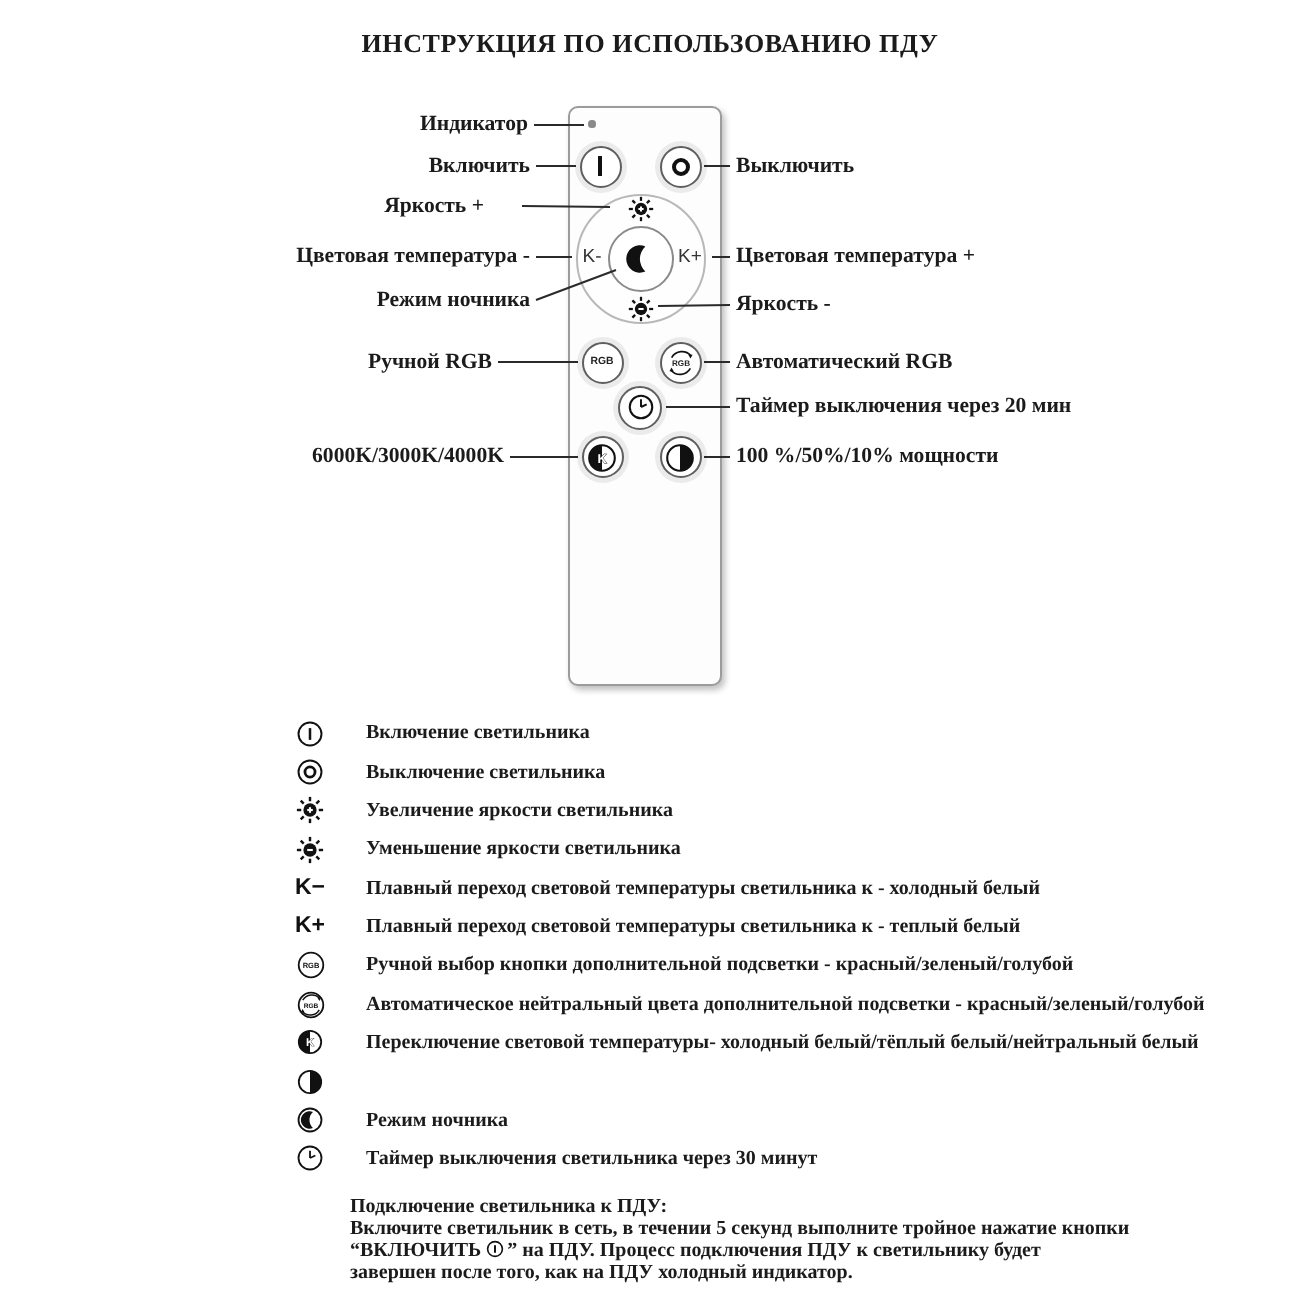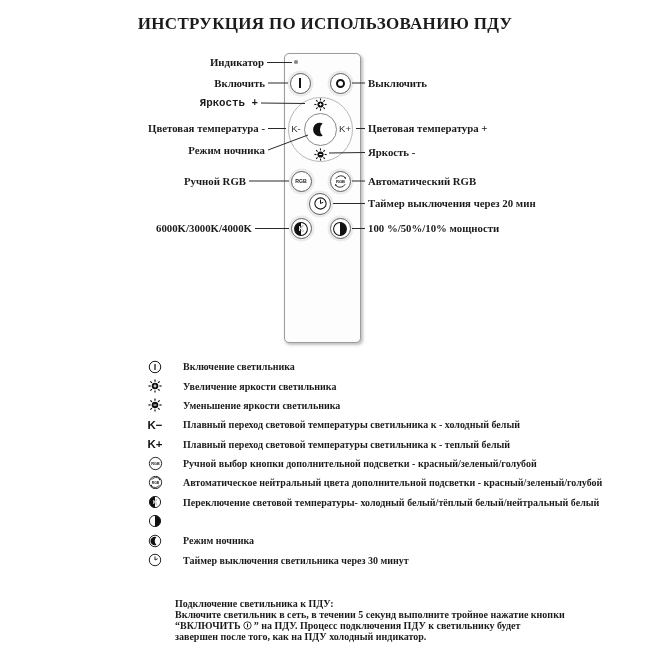--- a/index.html
+++ b/index.html
@@ -1,19 +1,19 @@
 <!DOCTYPE html>
 <html><head>
 <meta charset="utf-8">
 <style>
   html,body{margin:0;padding:0;background:#fff;}
   #page{position:relative;width:650px;height:650px;background:#ffffff;overflow:hidden;
         font-family:"Liberation Serif",serif;color:#1b1b1b;}
   .title{position:absolute;top:14px;left:0;width:650px;text-align:center;
-         font-weight:700;font-size:17px;letter-spacing:.3px;}
+         font-weight:700;font-size:13px;letter-spacing:.3px;}
   
   .remote-body{position:absolute;left:284px;top:53px;width:75px;height:288px;
                background:#fdfdfd;border:1.4px solid #9c9c9c;border-radius:5px;
                box-shadow:1.5px 2px 3px rgba(0,0,0,.25);}
   .dot{position:absolute;left:294px;top:60px;width:3.5px;height:3.5px;border-radius:50%;background:#8a8a8a;}
   .rbtn{position:absolute;display:flex;align-items:center;justify-content:center;
         background:#fff;border:1.3px solid #5f5f5f;border-radius:50%;
         box-shadow:0 0 0 2.5px #ebebeb;box-sizing:border-box;}
   .b21{width:21px;height:21px;}
   .b22{width:22px;height:22px;}
@@ -153,21 +153,21 @@
 
   <div class="rbtn b21" style="left:329.5px;top:218px;">
     <svg width="16" height="16" viewBox="0 0 20 20">
       <circle cx="10" cy="10" r="8" fill="none" stroke="#111" stroke-width="1.3"></circle>
       <path d="M10,2 A8,8 0 0,1 10,18 Z" fill="#111"></path>
     </svg>
   </div>
 
   <div class="lbl left" style="right:386px;top:56px;margin-left:28px;">Индикатор</div>
   <div class="lbl left" style="right:385px;top:76.5px;">Включить</div>
-  <div class="lbl left" style="right:392px;top:96.5px;font-family:Liberation Mono, monospace;">Яркость +</div>
+  <div class="lbl left" style="right:408px;top:96.5px;">Яркость +</div>
   <div class="lbl left" style="right:385px;top:122px;">Цветовая температура -</div>
   <div class="lbl left" style="right:385px;top:144px;">Режим ночника</div>
   <div class="lbl left" style="right:404px;top:174.5px;">Ручной RGB</div>
   <div class="lbl left" style="right:398px;top:222px;">6000K/3000K/4000K</div>
 
   <div class="lbl" style="left:368px;top:76.5px;">Выключить</div>
   <div class="lbl" style="left:368px;top:122px;">Цветовая температура +</div>
   <div class="lbl" style="left:368px;top:146px;text-align:center;">Яркость -</div>
   <div class="lbl" style="left:368px;top:174.5px;">Автоматический RGB</div>
   <div class="lbl" style="left:368px;top:197px;">Таймер выключения через 20 мин</div>
@@ -178,20 +178,29 @@
     <div class="lrow">
       <span class="lic">
         <svg width="14" height="14" viewBox="0 0 20 20">
             <circle cx="10" cy="10" r="8.2" fill="none" stroke="#111" stroke-width="1.4"></circle>
             <line x1="10" y1="5.8" x2="10" y2="14.2" stroke="#111" stroke-width="1.8"></line>
           </svg>
       </span>
       <span class="ltext">Включение светильника</span>
     </div>
 
+    <div class="lrow">
+      <span class="lic">
+        <svg width="14" height="14" viewBox="0 0 20 20">
+            <circle cx="10" cy="10" r="8.2" fill="none" stroke="#111" stroke-width="1.4"></circle>
+            <circle cx="10" cy="10" r="3.6" fill="none" stroke="#111" stroke-width="2"></circle>
+          </svg>
+      </span>
+      <span class="ltext">Выключение светильника</span>
+    </div>
 
     <div class="lrow">
       <span class="lic">
         <svg width="14" height="14" viewBox="0 0 16 16">
           <g stroke="#111" stroke-width="1.4">
               <line x1="8" y1="0.5" x2="8" y2="3"></line>
               <line x1="8" y1="13" x2="8" y2="15.5"></line>
               <line x1="0.5" y1="8" x2="3" y2="8"></line>
               <line x1="13" y1="8" x2="15.5" y2="8"></line>
               <line x1="2.7" y1="2.7" x2="4.4" y2="4.4"></line>

